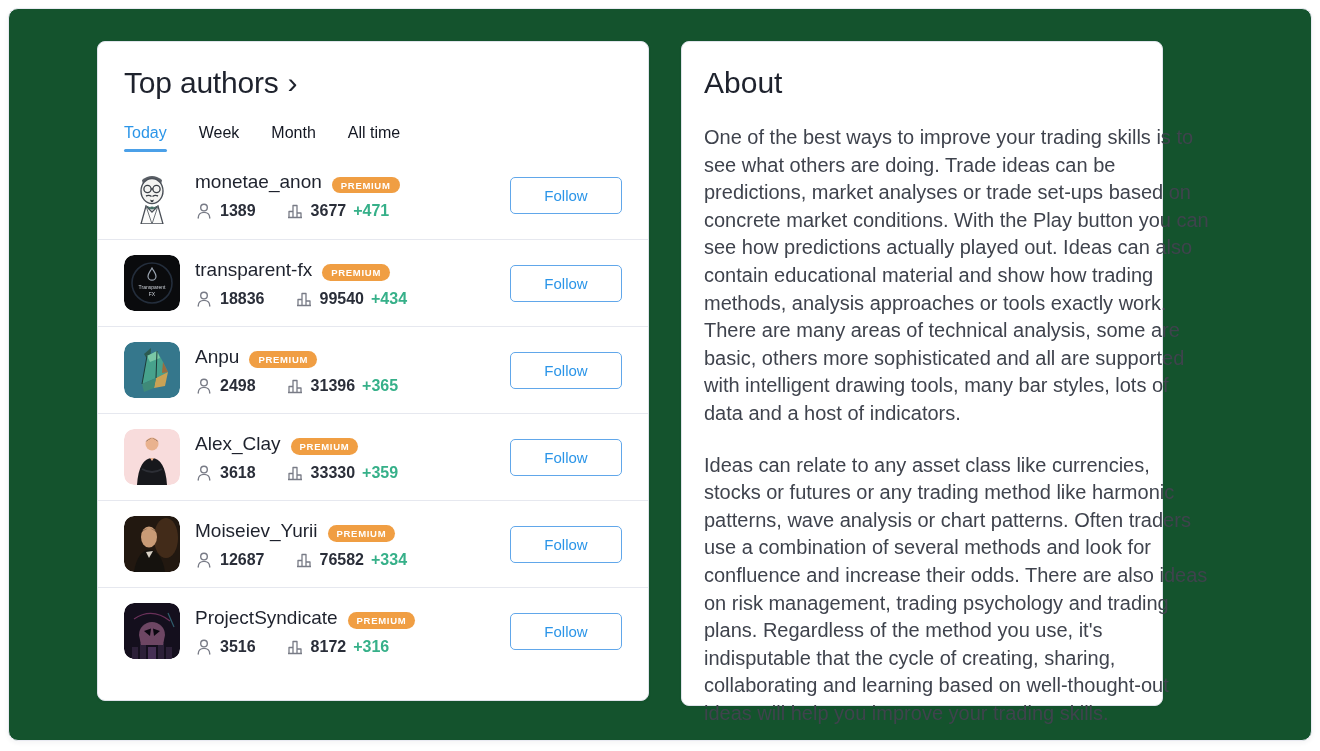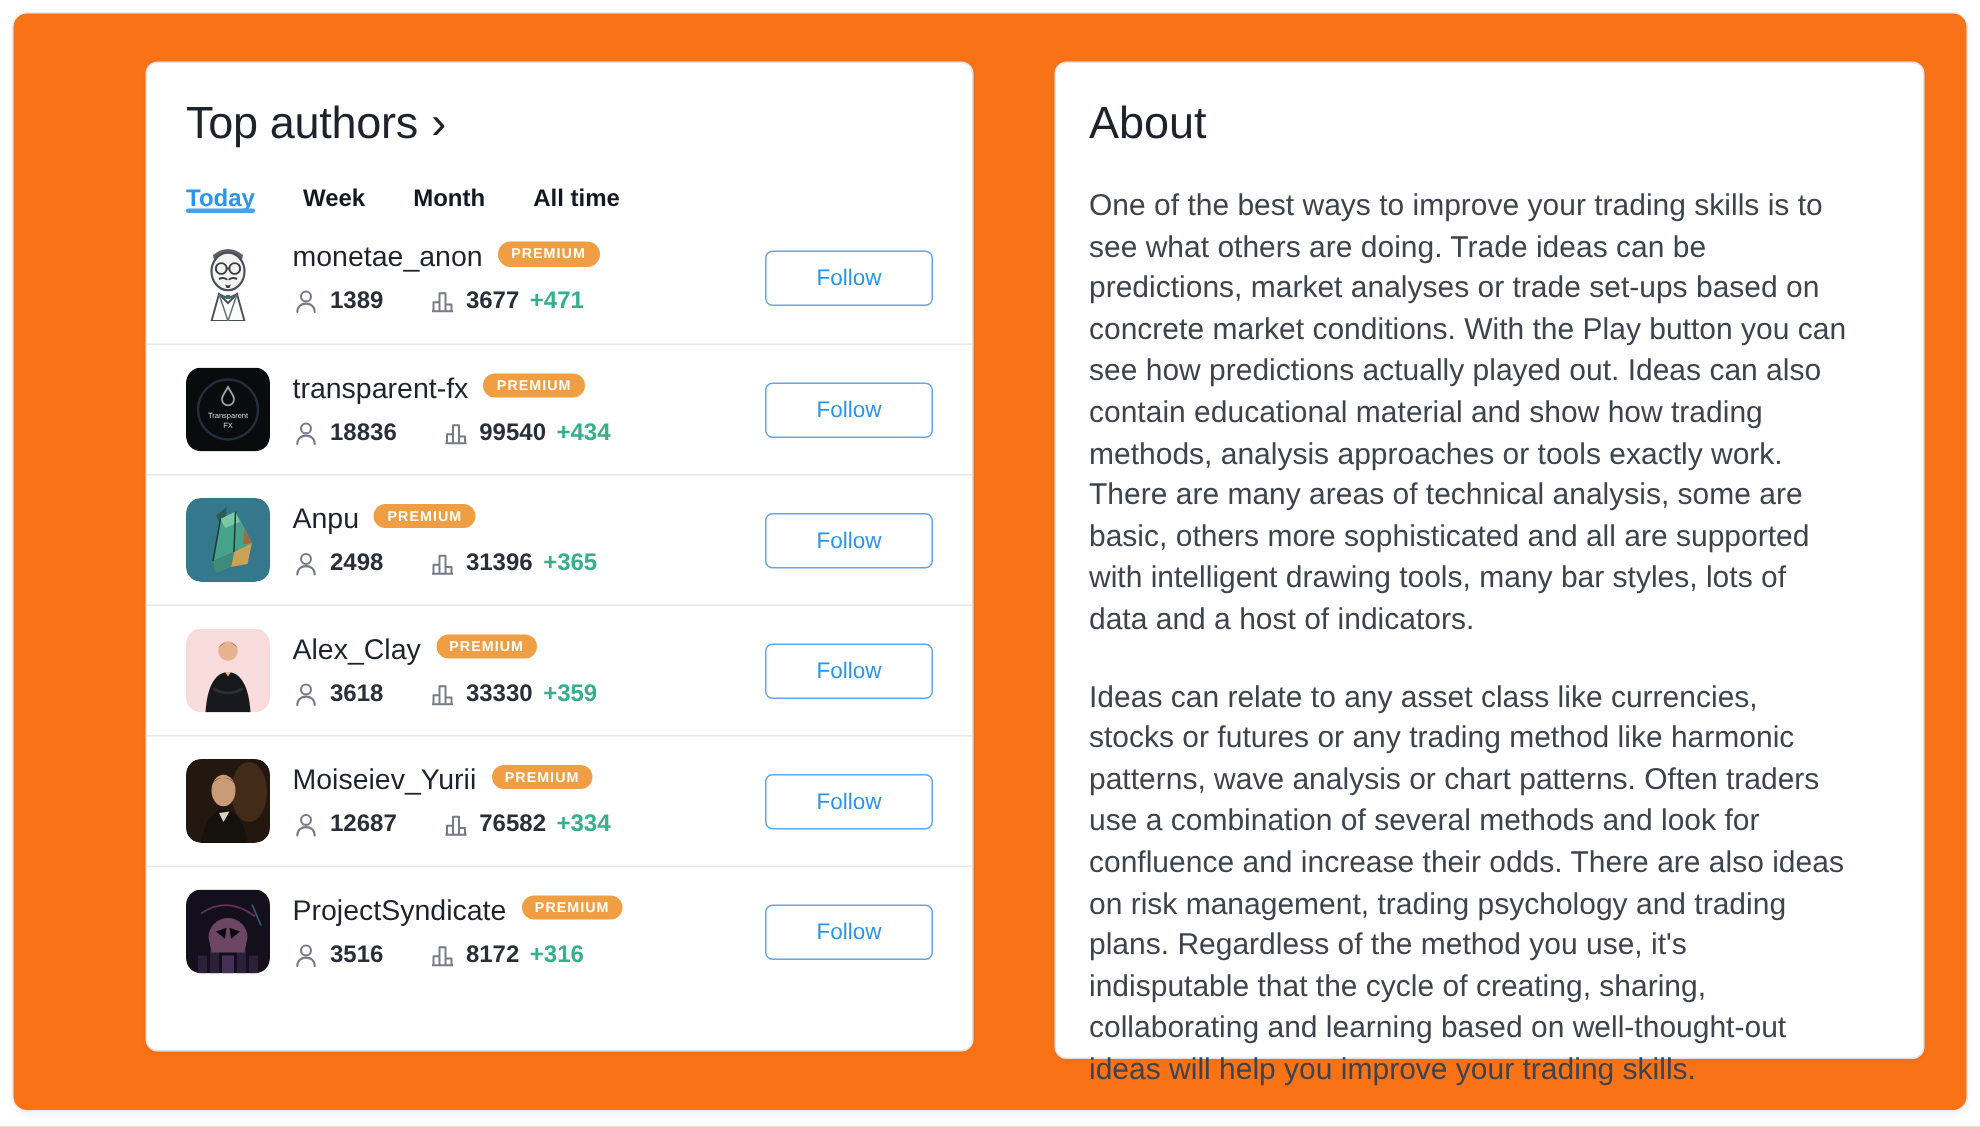--- a/index.html
+++ b/index.html
@@ -1,48 +1,48 @@
 <!DOCTYPE html>
 <html><head>
 <meta charset="utf-8">
 <style>
   * { margin: 0; padding: 0; box-sizing: border-box; }
   html, body { width: 1320px; height: 751px; background: #ffffff; font-family: "Liberation Sans", sans-serif; }
   .panel {
     position: absolute; left: 8px; top: 8px; width: 1304px; height: 733px;
-    background: #f97316; border: 1px solid #e9eaf2; border-radius: 10px;
+    background: #14532d; border: 1px solid #e9eaf2; border-radius: 10px;
     box-shadow: 0 2px 5px rgba(40,44,60,.05);
   }
   .card {
     position: absolute; background: #fff; border: 1px solid #e0e3eb; border-radius: 8px;
     box-shadow: 0 1px 3px rgba(42,46,57,.06);
   }
   .card-authors { left: 88px; top: 32px; width: 552px; height: 660px; }
-  .card-about   { left: 694px; top: 32px; width: 580px; height: 665px; }
+  .card-about   { left: 672px; top: 32px; width: 482px; height: 665px; }
 
   
   .authors-head { padding: 24px 26px 0 26px; }
   .card-title { font-size: 30px; color: #1e222d; font-weight: 400; letter-spacing: -0.2px; cursor: pointer; }
   .card-title .arrow { margin-left: 9px; color: #1e222d; font-weight: 400; }
   .tabs { display: flex; gap: 32px; margin-top: 24px; }
-  .tab { font-size: 16px; color: #131722; padding-bottom: 0; position: relative; cursor: pointer; font-weight: bold; }
+  .tab { font-size: 16px; color: #131722; padding-bottom: 10px; position: relative; cursor: pointer; }
   .tab.active { color: #2b95e8; }
   .tab.active::after {
     content: ""; position: absolute; left: 0; right: 0; bottom: 0; height: 3px;
     background: #4ba0e8; border-radius: 2px;
   }
   .rows { margin-top: 0; }
   .author-row {
     height: 87px; display: flex; align-items: center; padding: 0 26px;
     border-top: 1px solid #e6e8ef;
   }
   .author-row:first-child { border-top: none; }
   .avatar { width: 56px; height: 56px; border-radius: 10px; overflow: hidden; flex: 0 0 56px; cursor: pointer; }
   .author-info { margin-left: 15px; flex: 1 1 auto; }
-  .author-top { display: flex; align-items: flex-start; gap: 10px; }
+  .author-top { display: flex; align-items: flex-end; gap: 10px; }
   .author-name { font-size: 19px; color: #1e222d; cursor: pointer; }
   .premium-badge {
     background: #f09e43; color: #fff; font-size: 9.5px; font-weight: 700;
     letter-spacing: .7px; padding: 4px 9px 3px; border-radius: 10px; line-height: 1;
   }
   .author-stats { display: flex; align-items: center; margin-top: 9px; }
   .stat-icon { width: 18px; height: 18px; margin-right: 7px; }
   .stat-num { font-size: 16px; font-weight: 700; color: #2a2e39; }
   .stat-gap { width: 30px; }
   .stat-delta { font-size: 16px; font-weight: 700; color: #36b089; margin-left: 7px; }

